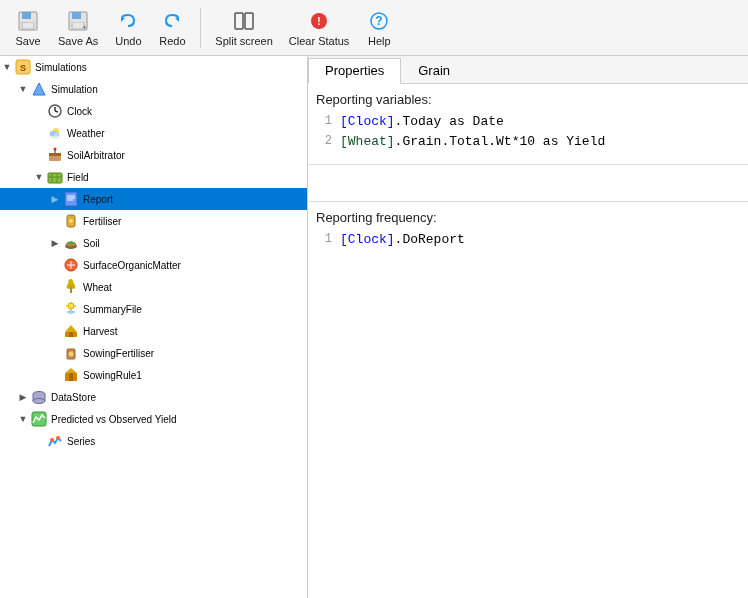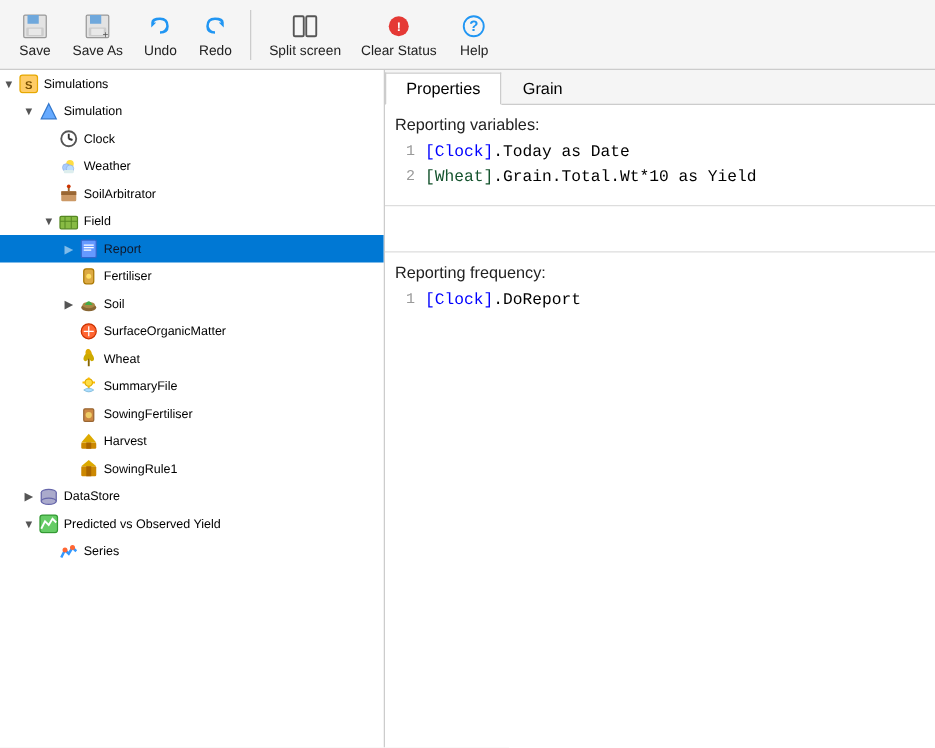--- a/index.html
+++ b/index.html
@@ -346,40 +346,40 @@
       <span class="tree-label">SummaryFile</span>
     </div>
 
     <div class="tree-item">
       <div class="tree-indent"></div>
       <div class="tree-indent"></div>
       <div class="tree-indent"></div>
       <div class="tree-expand" style="color:transparent;">▶</div>
       <div class="tree-icon">
         <svg width="16" height="16" viewBox="0 0 16 16">
-          <rect x="4" y="4" width="8" height="10" rx="1" fill="#cc8844" stroke="#996633" stroke-width="1"></rect>
-          <circle cx="8" cy="9" r="2.5" fill="#eecc66"></circle>
-        </svg>
-      </div>
-      <span class="tree-label">SowingFertiliser</span>
-    </div>
-
-    <div class="tree-item">
-      <div class="tree-indent"></div>
-      <div class="tree-indent"></div>
-      <div class="tree-indent"></div>
-      <div class="tree-expand" style="color:transparent;">▶</div>
-      <div class="tree-icon">
-        <svg width="16" height="16" viewBox="0 0 16 16">
           <rect x="2" y="9" width="12" height="5" rx="1" fill="#cc8800"></rect>
           <polygon points="2,9 8,2 14,9" fill="#ddaa00"></polygon>
           <rect x="6" y="9" width="4" height="5" fill="#aa6600"></rect>
         </svg>
       </div>
       <span class="tree-label">Harvest</span>
+    </div>
+
+    <div class="tree-item">
+      <div class="tree-indent"></div>
+      <div class="tree-indent"></div>
+      <div class="tree-indent"></div>
+      <div class="tree-expand" style="color:transparent;">▶</div>
+      <div class="tree-icon">
+        <svg width="16" height="16" viewBox="0 0 16 16">
+          <rect x="4" y="4" width="8" height="10" rx="1" fill="#cc8844" stroke="#996633" stroke-width="1"></rect>
+          <circle cx="8" cy="9" r="2.5" fill="#eecc66"></circle>
+        </svg>
+      </div>
+      <span class="tree-label">SowingFertiliser</span>
     </div>
 
     <div class="tree-item">
       <div class="tree-indent"></div>
       <div class="tree-indent"></div>
       <div class="tree-indent"></div>
       <div class="tree-expand" style="color:transparent;">▶</div>
       <div class="tree-icon">
         <svg width="16" height="16" viewBox="0 0 16 16">
           <rect x="2" y="6" width="12" height="8" rx="1" fill="#cc8800"></rect>

